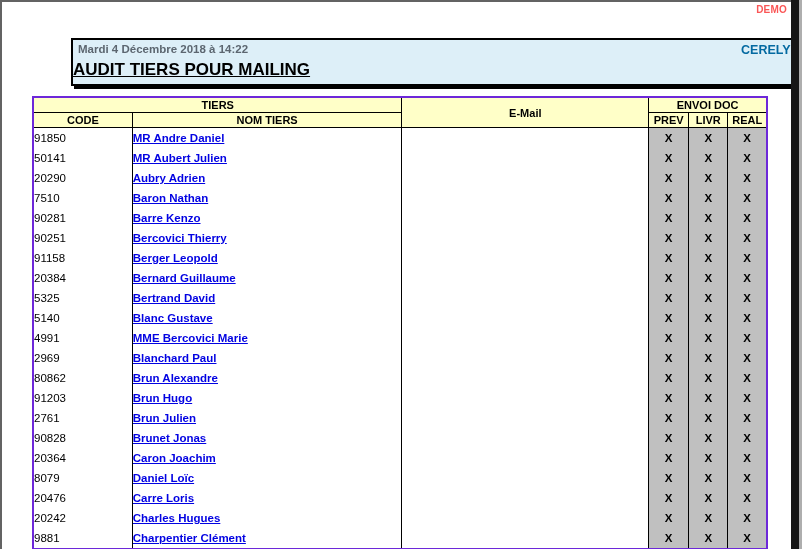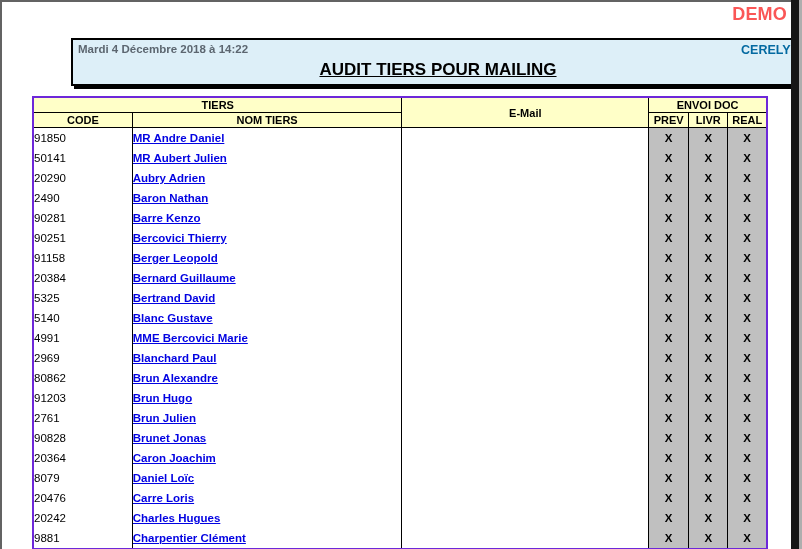--- a/index.html
+++ b/index.html
@@ -18,41 +18,41 @@
     font-family:"Liberation Sans", sans-serif;
   }
   
   .frame-top{position:absolute;top:0;left:0;width:802px;height:2px;background:var(--frame_gray);z-index:5;}
   .frame-left{position:absolute;top:0;left:0;width:2px;height:549px;background:var(--frame_gray);z-index:5;}
   .frame-right-black{position:absolute;top:0;right:3px;width:8px;height:549px;background:#161616;z-index:5;}
   .frame-right-gray{position:absolute;top:0;right:0;width:3px;height:549px;background:#aeaeae;z-index:5;}
 
   .demo{
     position:absolute;top:4px;right:15px;
-    color:var(--demo_red);font-weight:bold;font-size:18px;letter-spacing:0.2px;
+    color:var(--demo_red);font-weight:bold;font-size:10px;letter-spacing:0.2px;
   }
 
   .header-box{
     position:absolute;left:32px;top:38px;width:730px;height:44px;
     background:var(--banner_blue);
     border:2px solid #000;
     box-shadow:3px 3px 0 #000;
     margin-left:39px;
   }
   .report-date{
     position:absolute;left:5px;top:3px;
     font-size:11.5px;font-weight:bold;color:#5c6670;
   }
   .company-name{
     position:absolute;right:4px;top:3px;
     font-size:12.5px;font-weight:bold;color:#0369a1;
   }
   .page-title{
     position:absolute;left:0;top:20px;width:100%;
-    text-align:center;font-size:17px;font-weight:bold;color:#000;
+    font-size:17px;font-weight:bold;color:#000;
     text-decoration:underline;
   }
 
   table.audit{
     position:absolute;left:32px;top:96px;width:736px;
     border-collapse:collapse;table-layout:fixed;
     border:2px solid #6d28d9;
   }
   table.audit th{
     background:var(--header_yellow);
@@ -137,21 +137,21 @@
   <tr>
     <td class="cell-code">20290</td>
     <td class="cell-nom"><a class="tiers-link" href="#">Aubry Adrien</a></td>
     <td class="cell-email"></td>
     <td class="cell-mark">X</td>
     <td class="cell-mark">X</td>
     <td class="cell-mark">X</td>
   </tr>
 
   <tr>
-    <td class="cell-code">2490</td>
+    <td class="cell-code">7510</td>
     <td class="cell-nom"><a class="tiers-link" href="#">Baron Nathan</a></td>
     <td class="cell-email"></td>
     <td class="cell-mark">X</td>
     <td class="cell-mark">X</td>
     <td class="cell-mark">X</td>
   </tr>
 
   <tr>
     <td class="cell-code">90281</td>
     <td class="cell-nom"><a class="tiers-link" href="#">Barre Kenzo</a></td>

